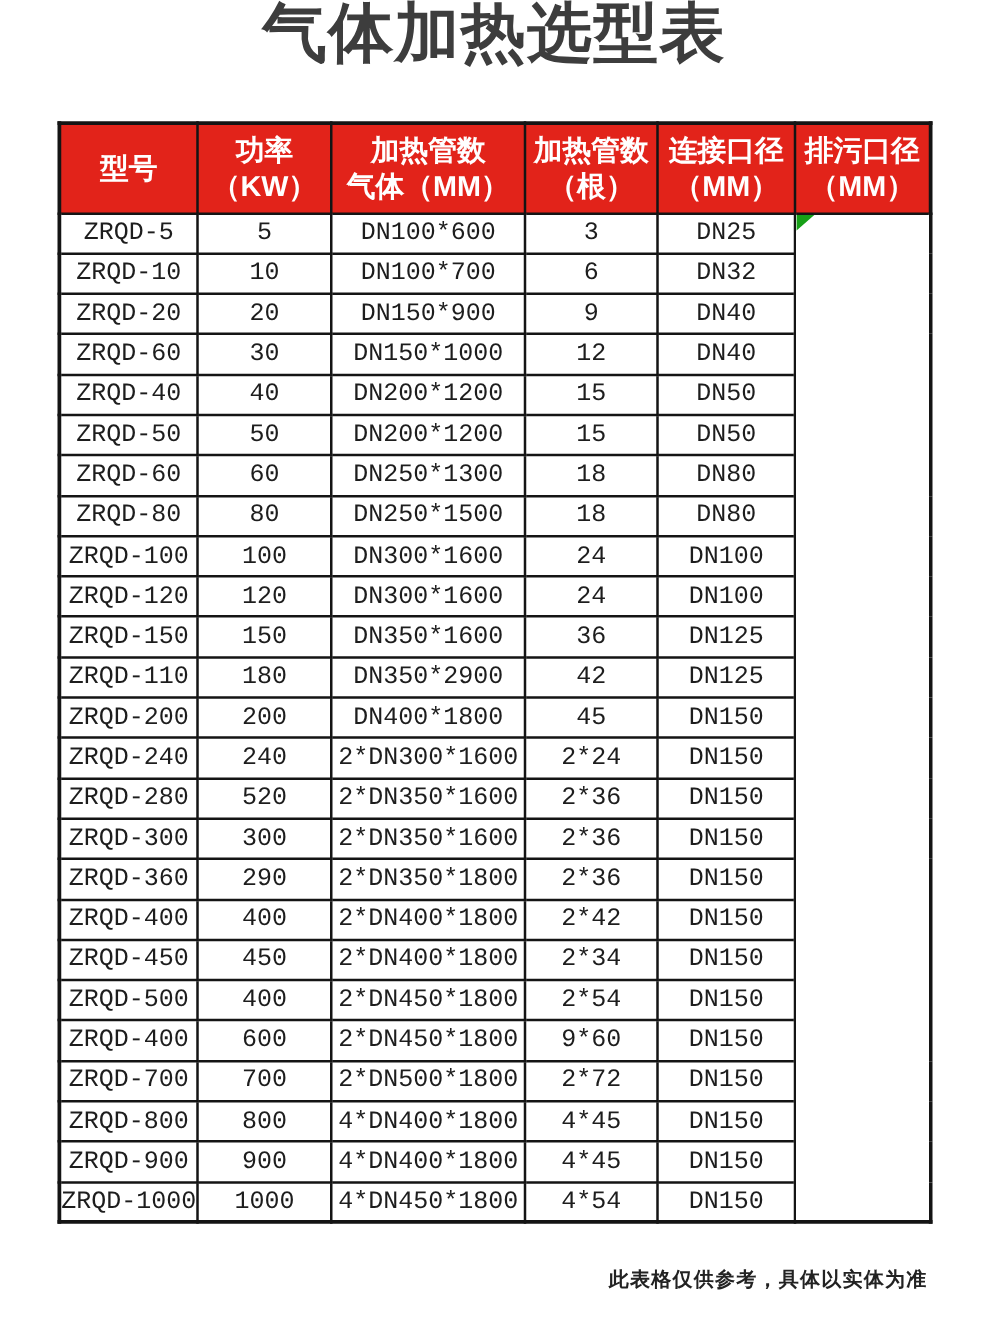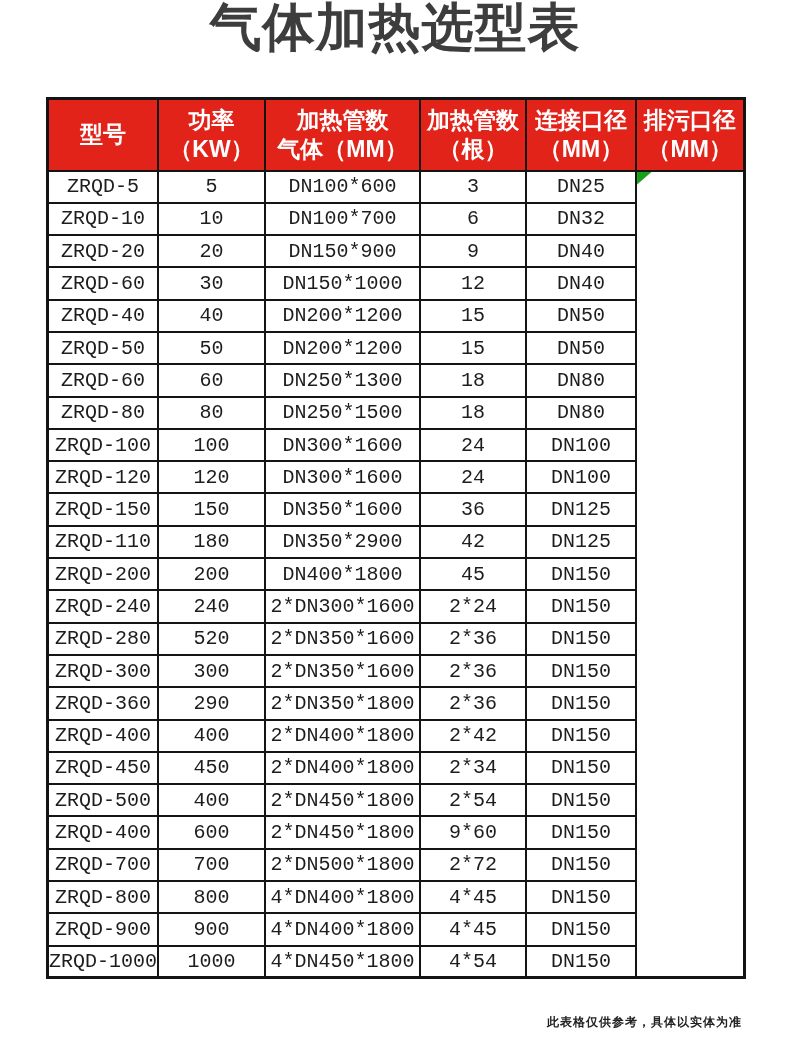--- a/index.html
+++ b/index.html
@@ -70,21 +70,21 @@
     position:absolute;
     top:0;left:0;
     width:15px;height:13px;
     background:var(--marker-green);
     clip-path:polygon(0 0,100% 0,0 100%);
   }
   .footer-note{
     position:absolute;
     top:1014px;
     right:48px;
-    font-size:12px;
+    font-size:16px;
     font-weight:700;
     color:#222222;
     letter-spacing:1px;
   }
 </style>
 </head>
 <body>
 
 <h1 class="page-title">气体加热选型表</h1>
 

